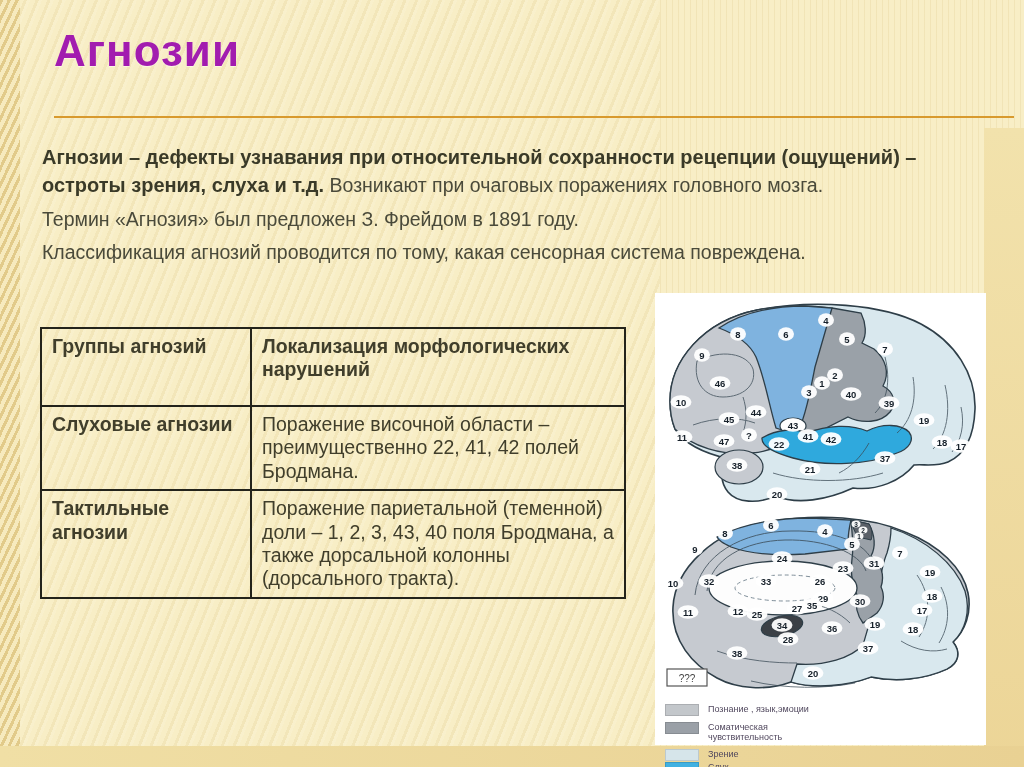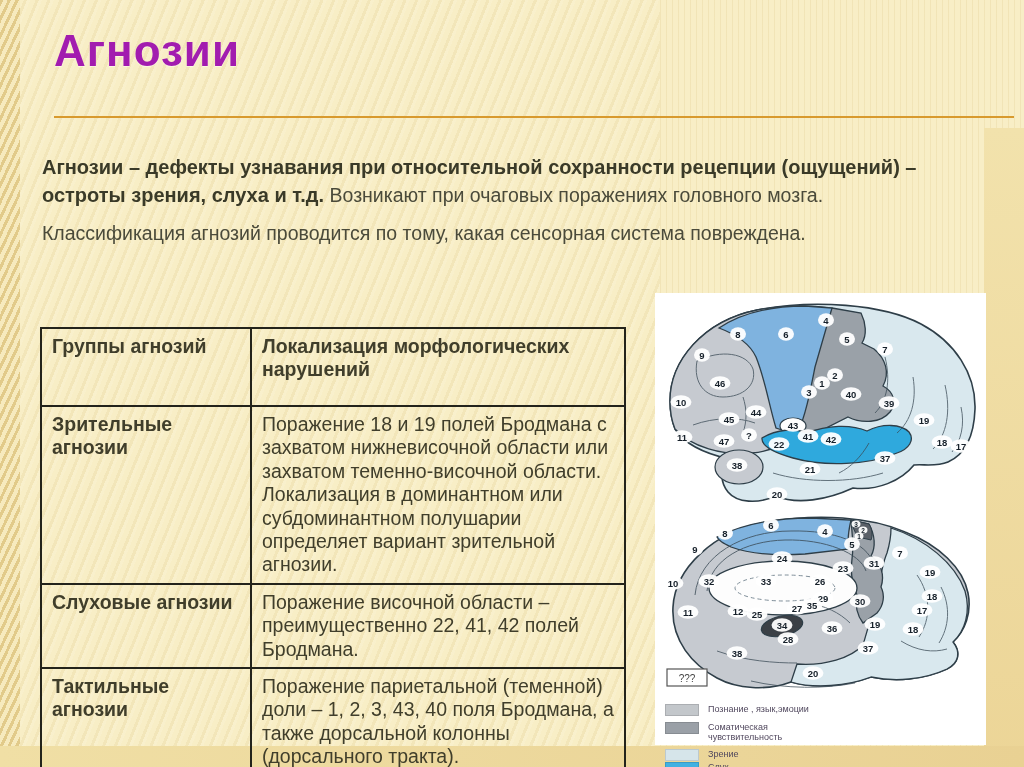--- a/index.html
+++ b/index.html
@@ -16,21 +16,21 @@
     background:linear-gradient(#f2e2ac, #ecd597);}
   .band-bottom{position:absolute;left:0;top:746px;width:1024px;height:21px;z-index:1;
     background:linear-gradient(90deg,#f0dfa5,#e9d193);}
   
   .title{position:absolute;left:54px;top:26px;z-index:2;font-size:44px;font-weight:bold;
     color:#a21caf;letter-spacing:1px;text-shadow:0 1px 0 rgba(255,255,255,0.5);}
   .accent-line{position:absolute;left:54px;top:116px;width:960px;height:2px;background:#d89a2e;z-index:2;}
   
   .intro{position:absolute;left:42px;top:143px;width:948px;z-index:2;
     font-size:19.5px;line-height:1.4;color:#4a4a3a;}
-  .intro p{margin:10px 0 6px 0;}
+  .intro p{margin:0 0 6px 0;}
   .intro .b{font-weight:bold;color:#3a3a28;font-size:20px;}
   
   table.agn{position:absolute;left:40px;top:327px;z-index:2;border-collapse:collapse;width:586px;
     color:#403e2b;}
   table.agn th, table.agn td{border:2px solid #23231b;vertical-align:top;text-align:left;
     padding:6px 10px;font-size:19.5px;line-height:1.2;}
   table.agn th{font-weight:bold;}
   .col-group{width:210px;}
   .h-hdr{height:78px;} .h-r1{height:140px;} .h-r2{height:84px;} .h-r3{height:82px;margin-top:47px;}
   td.grp{font-weight:bold;}
@@ -58,36 +58,33 @@
 <div class="tex-vert"></div>
 <div class="band-left"></div>
 <div class="band-right"></div>
 <div class="band-bottom"></div>
 
 <div class="title">Агнозии</div>
 <div class="accent-line"></div>
 
 <div class="intro">
   <p><span class="b">Агнозии – дефекты узнавания при относительной сохранности рецепции (ощущений) – остроты зрения, слуха и т.д.</span><span> Возникают при очаговых поражениях головного мозга.</span></p>
+  <p>Термин «Агнозия» был предложен З. Фрейдом в 1891 году.</p>
   <p>Классификация агнозий проводится по тому, какая сенсорная система повреждена.</p>
 </div>
 
 <table class="agn">
   <colgroup>
       <col class="col-group">
       <col>
     </colgroup>
   <tbody>
       <tr class="h-hdr">
     <th>Группы агнозий</th>
     <th>Локализация морфологических нарушений</th>
-  </tr>
-  <tr class="h-r1">
-    <td class="grp">Зрительные агнозии</td>
-    <td>Поражение 18 и 19 полей Бродмана с захватом нижневисочной области или захватом теменно-височной области. Локализация в доминантном или субдоминантном полушарии определяет вариант зрительной агнозии.</td>
   </tr>
   <tr class="h-r2">
     <td class="grp">Слуховые агнозии</td>
     <td>Поражение височной области – преимущественно 22, 41, 42 полей Бродмана.</td>
   </tr>
   <tr class="h-r3">
     <td class="grp">Тактильные агнозии</td>
     <td>Поражение париетальной (теменной) доли – 1, 2, 3, 43, 40 поля Бродмана, а также дорсальной колонны (дорсального тракта).</td>
   </tr>
 </tbody>

